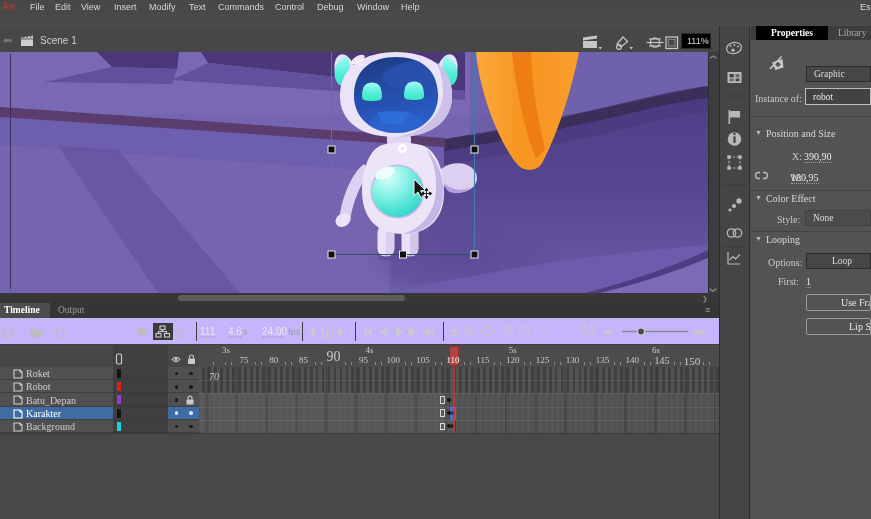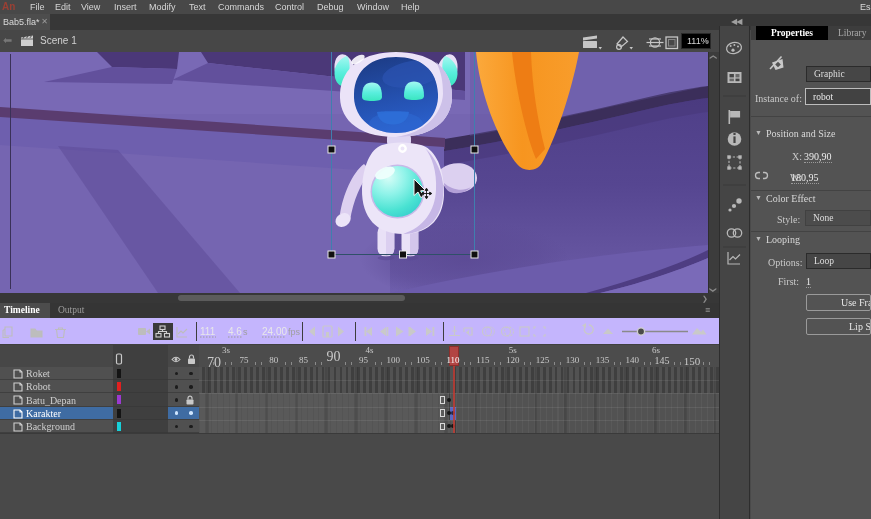--- a/index.html
+++ b/index.html
@@ -50,24 +50,20 @@
     <span style="left:149px;">Modify</span>
     <span style="left:189px;">Text</span>
     <span style="left:218px;">Commands</span>
     <span style="left:275px;">Control</span>
     <span style="left:317px;">Debug</span>
     <span style="left:357px;">Window</span>
     <span style="left:401px;">Help</span>
     <span style="left:860px;">Ess</span>
   </div>
 
-  <div id="tabrow" class="abs">
-    <div id="doctab" class="abs">Bab5.fla*<span class="x">✕</span></div>
-    <div class="abs" style="left:731px;top:3px;color:#9f9f9f;font-size:8px;letter-spacing:-1px;">◀◀</div>
-  </div>
 
   <div id="scenebar" class="abs">
     <span class="abs" style="left:3px;top:4px;color:#777;font-size:11px;">⬅</span>
     <svg class="abs" style="left:20px;top:4px;" width="14" height="13" viewBox="0 0 14 13">
       <rect x="1" y="5" width="12" height="7" fill="#cfcfcf"></rect>
       <polygon points="1,5 13,5 13,1.5 1,3.5" fill="#cfcfcf"></polygon>
       <line x1="3" y1="4.6" x2="4.6" y2="2.2" stroke="#474747" stroke-width="1"></line>
       <line x1="6.5" y1="4.2" x2="8.1" y2="1.9" stroke="#474747" stroke-width="1"></line>
       <line x1="10" y1="3.8" x2="11.6" y2="1.6" stroke="#474747" stroke-width="1"></line>
       <line x1="1" y1="5" x2="13" y2="5" stroke="#474747" stroke-width="0.8"></line>
@@ -344,21 +340,21 @@
         <rect x="78" y="5.5" width="7" height="5.5" rx="0.8"></rect>
       </g>
       <path d="M79.5,5.5 v-1.5 a2,2 0 0 1 4,0 v1.5" fill="none" stroke="#c9c9c9" stroke-width="1.2"></path>
     </svg>
   <span class="abs" style="left:225.9px;top:0px;transform:translateX(-50%);font-size:9px;color:#c9c9c9;">3s</span>
   <span class="abs" style="left:369.4px;top:0px;transform:translateX(-50%);font-size:9px;color:#c9c9c9;">4s</span>
   <span class="abs" style="left:512.8px;top:0px;transform:translateX(-50%);font-size:9px;color:#c9c9c9;">5s</span>
   <span class="abs" style="left:656.1px;top:0px;transform:translateX(-50%);font-size:9px;color:#c9c9c9;">6s</span>
   <div class="abs" style="left:199px;top:17px;width:520px;height:3px;background:repeating-linear-gradient(90deg,transparent 0px,transparent 11.4px,#8b8b8b 11.4px,#8b8b8b 12.4px,transparent 12.4px,transparent 17.4px,#8b8b8b 17.4px,#8b8b8b 18.4px,transparent 18.4px,transparent 29.875px);background-position-x:15px;"></div>
   <div class="abs" style="left:449.4px;top:1px;width:9.4px;height:20px;background:#b24543;border:1px solid #8c2f2c;"></div>
-  <span class="abs" style="left:214.0px;top:10px;transform:translateX(-50%);font-size:14px;color:#c9c9c9;z-index:3;">70</span>
+  <span class="abs" style="left:214.0px;top:26px;transform:translateX(-50%);font-size:10px;color:#c9c9c9;z-index:3;font-style:italic;">70</span>
   <span class="abs" style="left:243.9px;top:10px;transform:translateX(-50%);font-size:9px;color:#c9c9c9;z-index:3;">75</span>
   <span class="abs" style="left:273.8px;top:10px;transform:translateX(-50%);font-size:9px;color:#c9c9c9;z-index:3;">80</span>
   <span class="abs" style="left:303.6px;top:10px;transform:translateX(-50%);font-size:9px;color:#c9c9c9;z-index:3;">85</span>
   <span class="abs" style="left:333.5px;top:4px;transform:translateX(-50%);font-size:14px;color:#c9c9c9;z-index:3;">90</span>
   <span class="abs" style="left:363.4px;top:10px;transform:translateX(-50%);font-size:9px;color:#c9c9c9;z-index:3;">95</span>
   <span class="abs" style="left:393.2px;top:10px;transform:translateX(-50%);font-size:9px;color:#c9c9c9;z-index:3;">100</span>
   <span class="abs" style="left:423.1px;top:10px;transform:translateX(-50%);font-size:9px;color:#c9c9c9;z-index:3;">105</span>
   <span class="abs" style="left:453.0px;top:10px;transform:translateX(-50%);font-size:9px;color:#ffffff;z-index:3;">110</span>
   <span class="abs" style="left:482.9px;top:10px;transform:translateX(-50%);font-size:9px;color:#c9c9c9;z-index:3;">115</span>
   <span class="abs" style="left:512.8px;top:10px;transform:translateX(-50%);font-size:9px;color:#c9c9c9;z-index:3;">120</span>
@@ -549,19 +545,19 @@
 
     <span class="abs" style="left:4px;top:168px;color:#b9b9b9;font-size:7px;">▼</span>
     <span class="ptxt" style="left:15px;top:167px;color:#d8d8d8;">Color Effect</span>
     <span class="ptxt" style="left:26px;top:188px;">Style:</span>
     <div class="abs" style="left:54px;top:184px;width:66px;height:16px;background:#4c4c4c;border:1px solid #414141;color:#dedede;font-size:9.5px;line-height:15px;padding-left:7px;">None</div>
     <div class="abs" style="left:0;top:205px;width:120px;height:1px;background:#434343;"></div>
 
     <span class="abs" style="left:4px;top:209px;color:#b9b9b9;font-size:7px;">▼</span>
     <span class="ptxt" style="left:15px;top:208px;color:#d8d8d8;">Looping</span>
     <span class="ptxt" style="left:17px;top:231px;">Options:</span>
-    <div class="abs" style="left:55px;top:227px;width:65px;height:16px;background:#464646;border:1px solid #2b2b2b;color:#dedede;font-size:9.5px;line-height:15px;padding-left:7px;">Loop</div>
+    <div class="abs" style="left:55px;top:227px;width:65px;height:16px;background:#464646;border:1px solid #2b2b2b;color:#dedede;font-size:9.5px;line-height:15px;padding-left:7px;text-align:center;">Loop</div>
     <span class="ptxt" style="left:27px;top:250px;">First:</span>
     <span class="pval" style="left:55px;top:250px;border-bottom:1px dotted #9a9a9a;">1</span>
 
     <div class="abs" style="left:55px;top:268px;width:65px;height:17px;border:1px solid #9a9a9a;border-radius:2px;color:#e6e6e6;font-size:10px;line-height:15px;padding-left:34px;white-space:nowrap;overflow:hidden;">Use Fra</div>
     <div class="abs" style="left:55px;top:292px;width:65px;height:17px;border:1px solid #9a9a9a;border-radius:2px;color:#e6e6e6;font-size:10px;line-height:15px;padding-left:42px;white-space:nowrap;overflow:hidden;">Lip S</div>
   </div>
 
 </body></html>

